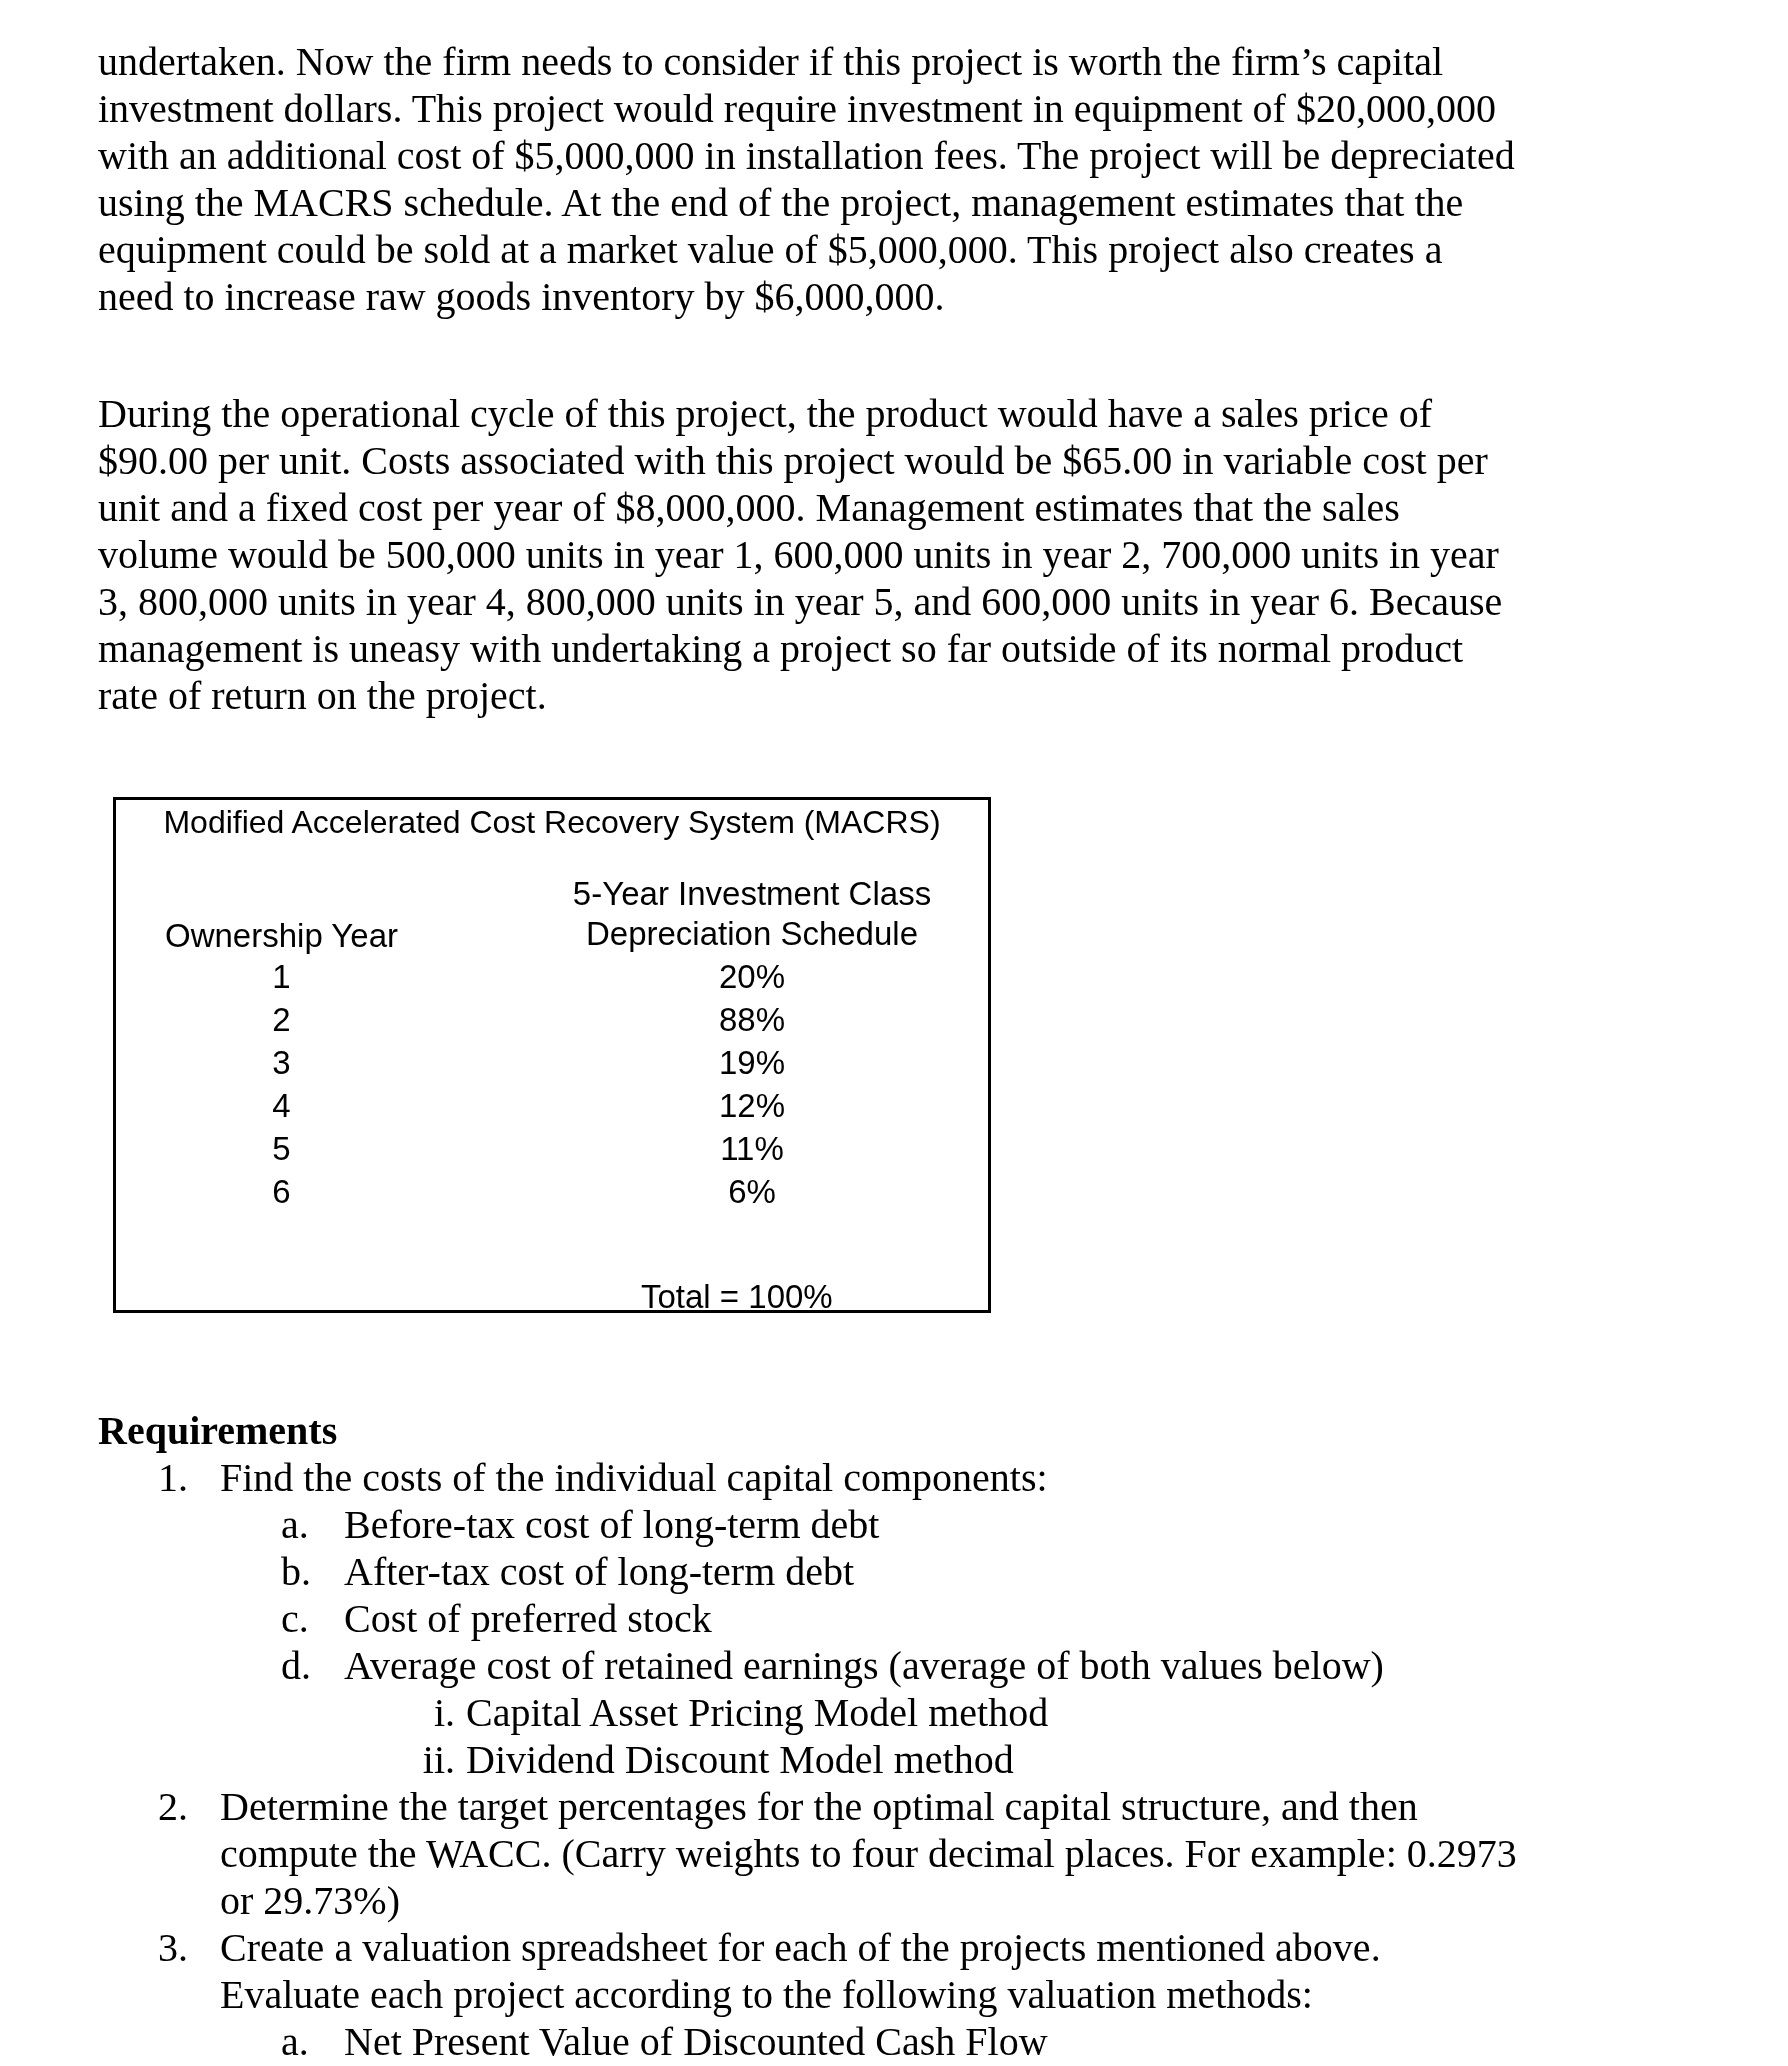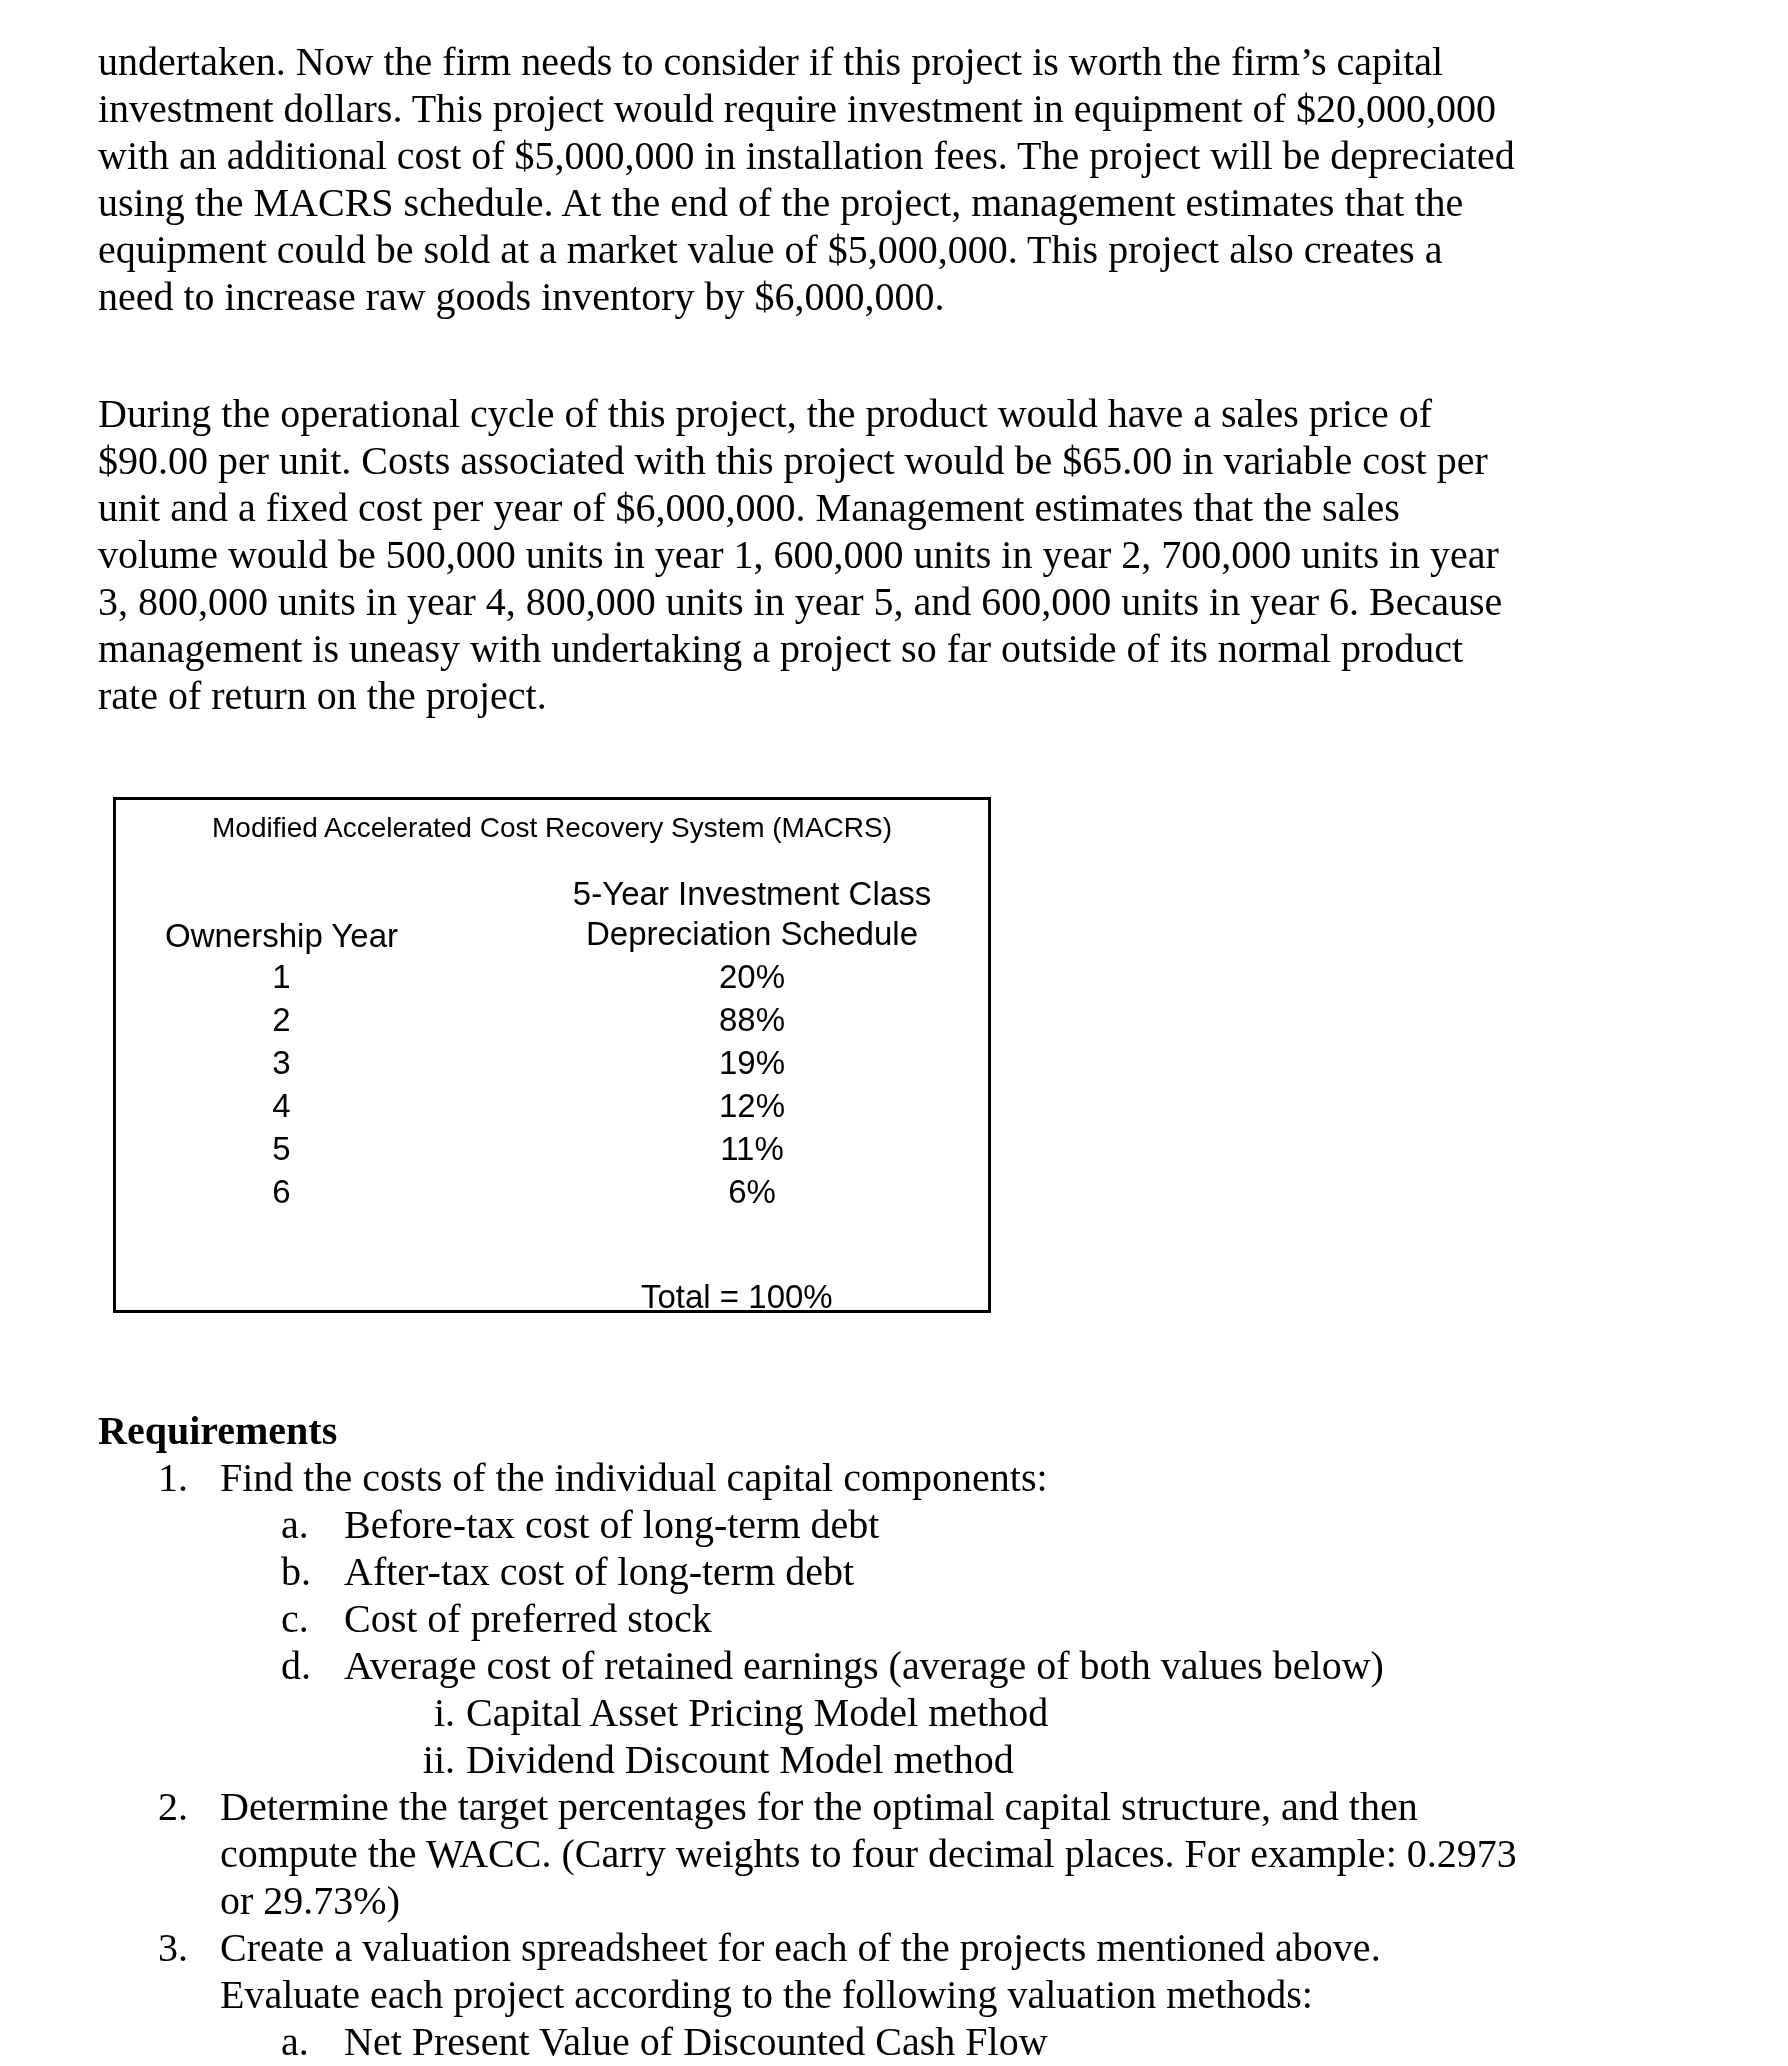--- a/index.html
+++ b/index.html
@@ -4,21 +4,21 @@
 <style>
   html, body { margin:0; padding:0; background:#ffffff; }
   body { width:1788px; height:2326px; position:relative; overflow:hidden; color:#000; }
   .serif { font-family: "Liberation Serif", "DejaVu Serif", serif; }
   .sans { font-family: "Liberation Sans", "DejaVu Sans", sans-serif; }
   .para { position:absolute; left:98px; width:1632px; font-size:40px; line-height:47px; margin:0; white-space:nowrap; }
   .para .ln { display:block; }
   #para1 { top:38px; }
   #para2 { top:390px; }
   .macrs { position:absolute; left:113px; top:797px; width:878px; height:516px; border:3.3px solid #000; box-sizing:border-box; }
-  .macrs .title { position:absolute; left:0; width:100%; top:8px; text-align:center; font-size:28px; line-height:40px; }
+  .macrs .title { position:absolute; left:0; width:100%; top:2px; text-align:center; font-size:32px; line-height:40px; }
   .macrs .col-h1 { position:absolute; left:25px; width:281px; top:116px; text-align:center; font-size:33px; line-height:40px; }
   .macrs .col-h2 { position:absolute; left:421px; width:430px; top:74px; text-align:center; font-size:33px; line-height:40px; }
   .macrs .rows-y { position:absolute; left:25px; width:281px; top:155px; text-align:center; font-size:33px; line-height:43px; }
   .macrs .rows-p { position:absolute; left:421px; width:430px; top:155px; text-align:center; font-size:33px; line-height:43px; }
   .macrs .total { position:absolute; left:496px; width:430px; top:477px; text-align:left; font-size:33px; line-height:40px; }
   .macrs .total span { margin-left:138px; }
   .req { position:absolute; left:98px; top:1407px; font-size:40px; line-height:47px; white-space:nowrap; }
   .req-title { font-weight:bold; display:block; }
   .item { display:block; position:relative; }
   .lvl1 { padding-left:122px; }
@@ -37,21 +37,21 @@
   <span class="ln">investment dollars.  This project would require investment in equipment of $20,000,000</span>
   <span class="ln">with an additional cost of $5,000,000 in installation fees.  The project will be depreciated</span>
   <span class="ln">using the MACRS schedule.  At the end of the project, management estimates that the</span>
   <span class="ln">equipment could be sold at a market value of $5,000,000.  This project also creates a</span>
   <span class="ln">need to increase raw goods inventory by $6,000,000.</span>
 </div>
 
 <div class="para serif" id="para2">
   <span class="ln">During the operational cycle of this project, the product would have a sales price of</span>
   <span class="ln">$90.00 per unit.  Costs associated with this project would be $65.00 in variable cost per</span>
-  <span class="ln">unit and a fixed cost per year of $6,000,000.  Management estimates that the sales</span>
+  <span class="ln">unit and a fixed cost per year of $8,000,000.  Management estimates that the sales</span>
   <span class="ln">volume would be 500,000 units in year 1, 600,000 units in year 2, 700,000 units in year</span>
   <span class="ln">3, 800,000 units in year 4, 800,000 units in year 5, and 600,000 units in year 6.  Because</span>
   <span class="ln">management is uneasy with undertaking a project so far outside of its normal product</span>
   <span class="ln">rate of return on the project.</span>
 </div>
 
 <div class="macrs sans">
   <div class="title">Modified Accelerated Cost Recovery System (MACRS)</div>
   <div class="col-h2">
     <div>5-Year Investment Class</div>

